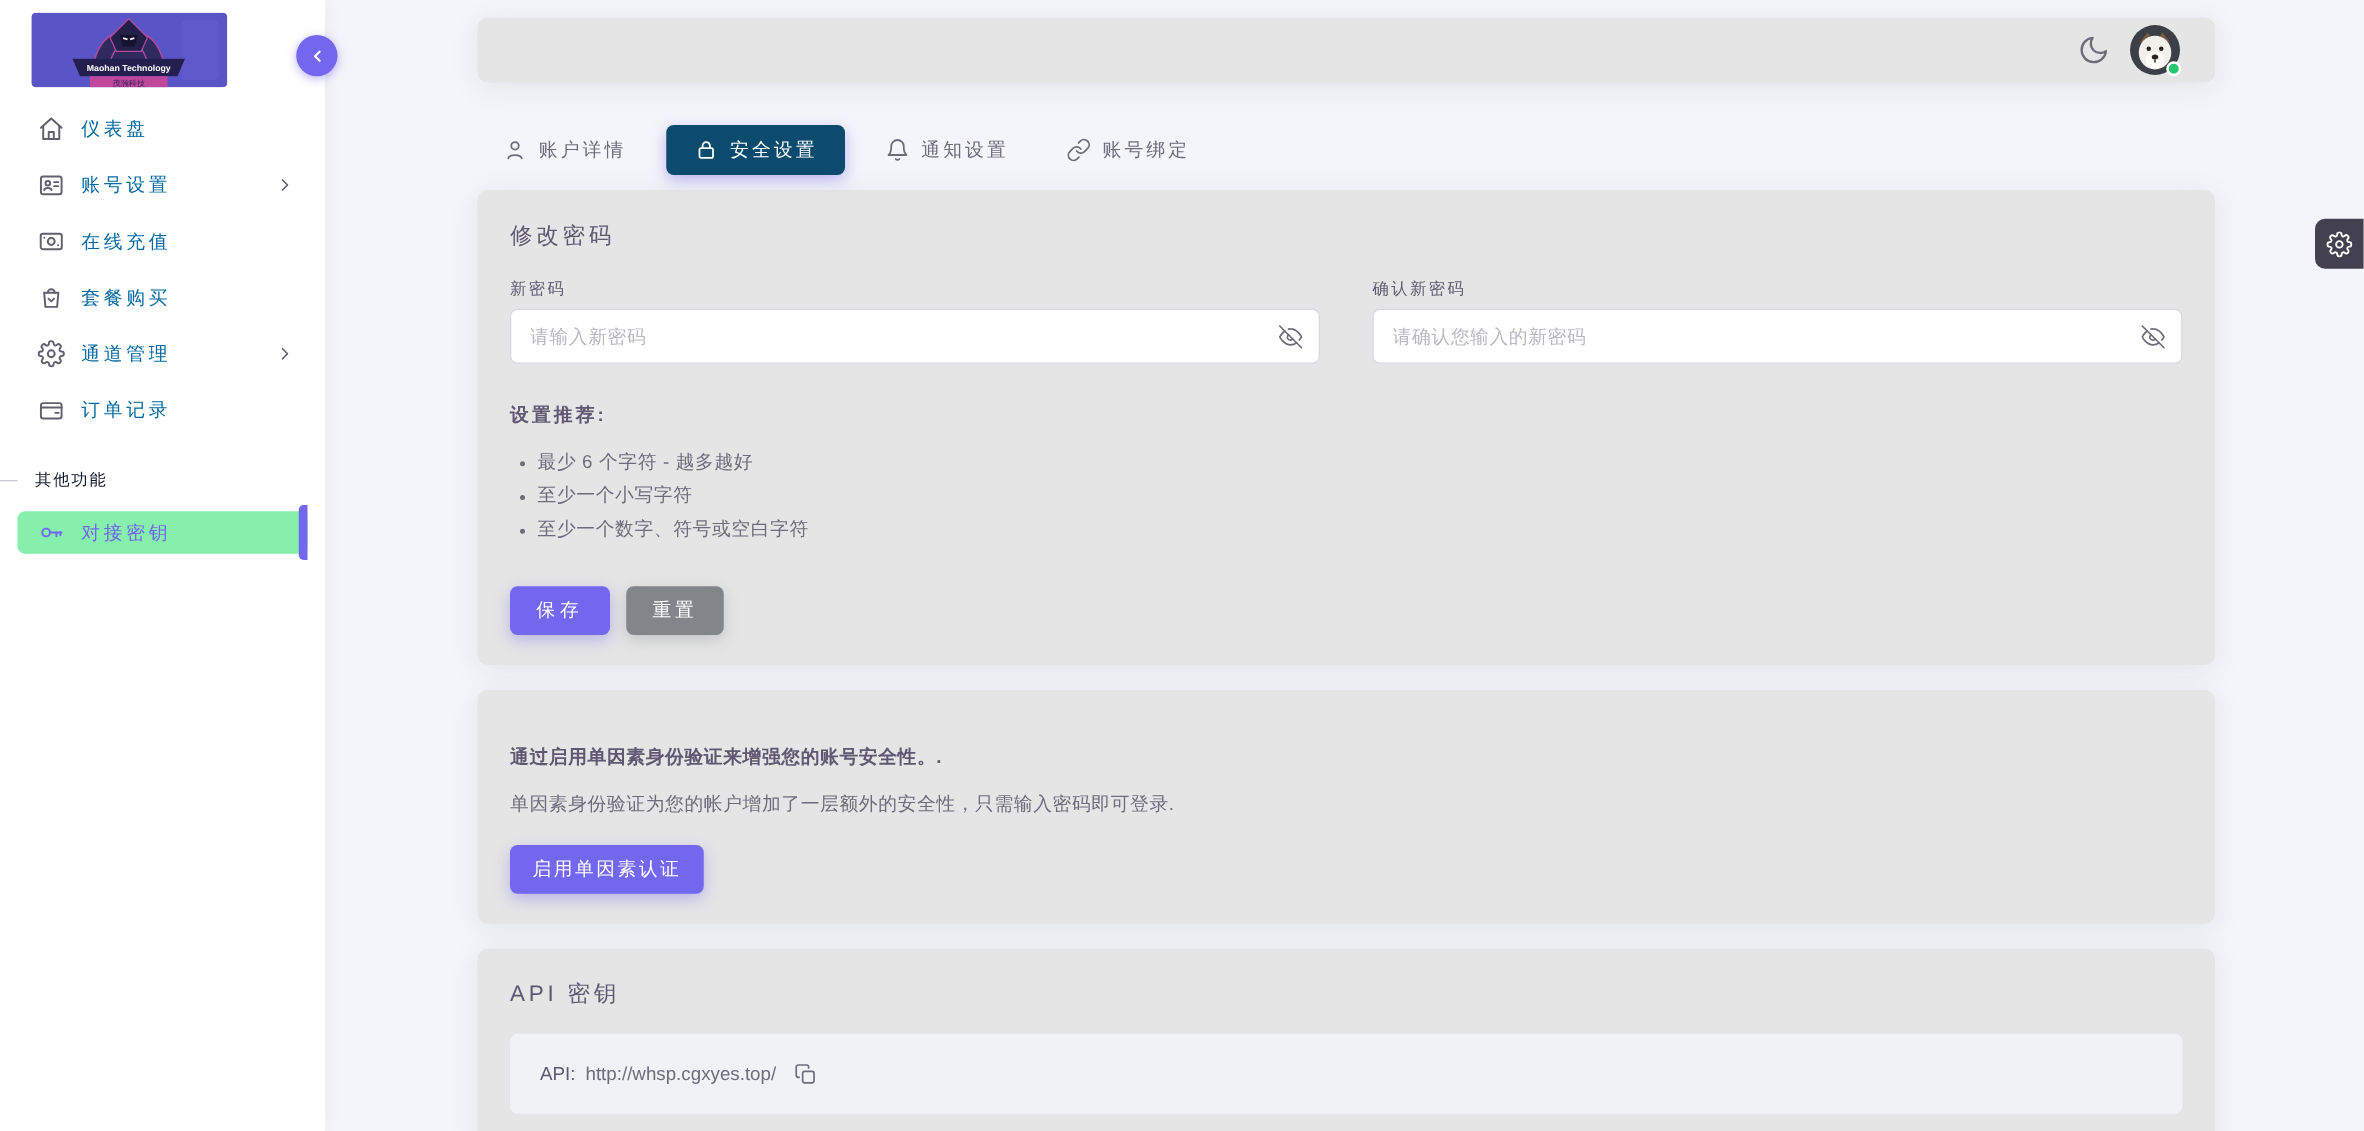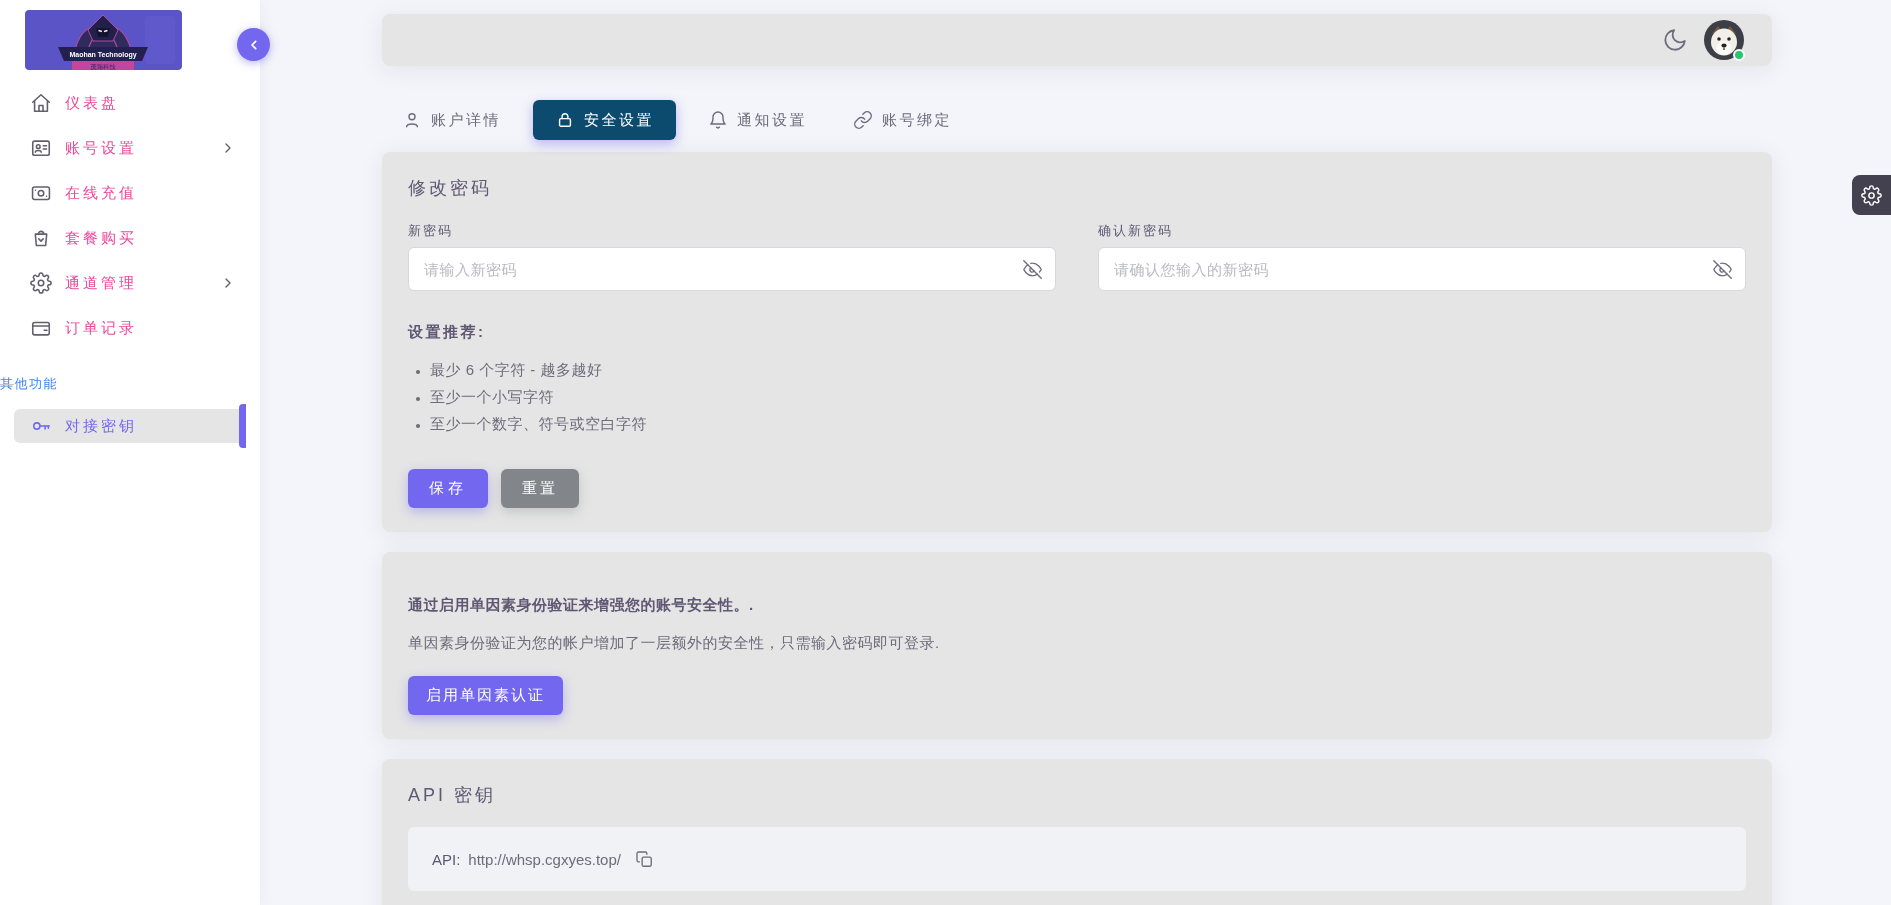--- a/index.html
+++ b/index.html
@@ -18,32 +18,32 @@
   .logo-wrap { margin:10px 0 0 25px; width:157px; height:60px; border-radius:4px; overflow:hidden; cursor:pointer; }
   .collapse-btn {
     position:absolute; left:237px; top:28px; width:33px; height:33px; border-radius:50%;
     background:#7367f0; color:#fff; display:flex; align-items:center; justify-content:center;
     box-shadow:0 2px 8px rgba(115,103,240,.5); cursor:pointer; z-index:8; border:none;
   }
   .collapse-btn svg { width:16px; height:16px; }
   .menu { margin-top:16px; }
   .menu-item {
     display:flex; align-items:center; gap:13px; height:34px; margin:0 14px 11px 14px;
-    padding:0 10px 0 16px; border-radius:6px; color:#ec4899; cursor:pointer; position:relative;
+    padding:0 10px 0 16px; border-radius:6px; color:#0369a1; cursor:pointer; position:relative;
     font-size:15px; letter-spacing:3px;
   }
   .menu-item .mi-icon { width:22px; height:22px; color:#625f6e; flex:0 0 22px; }
   .menu-item .mi-icon svg { width:22px; height:22px; }
   .menu-item .chev { margin-left:auto; width:16px; height:16px; color:#625f6e; }
   .menu-item .chev svg { width:16px; height:16px; }
-  .menu-item.active { background:#e5e5e5; color:#7367f0; }
+  .menu-item.active { background:#86efac; color:#7367f0; }
   .menu-item.active .mi-icon { color:#7367f0; }
   .active-bar { position:absolute; right:0; width:7px; height:44px; background:#7367f0; border-radius:4px 0 0 4px; }
   .menu-section {
-    position:relative; margin:30px 0 14px 0; color:#3b82f6;
+    position:relative; margin:30px 0 14px 0; padding-left:28px; color:#0f172a;
     font-size:13px; letter-spacing:1.5px;
   }
   .menu-section::before {
     content:""; position:absolute; left:0; top:50%; width:14px; height:1px; background:#c6c6cf;
   }
 
   
   .content { position:absolute; left:382px; top:14px; width:1390px; }
   .card {
     background:#e5e5e5; border-radius:8px; box-shadow:0 4px 24px rgba(34,41,47,.08);

